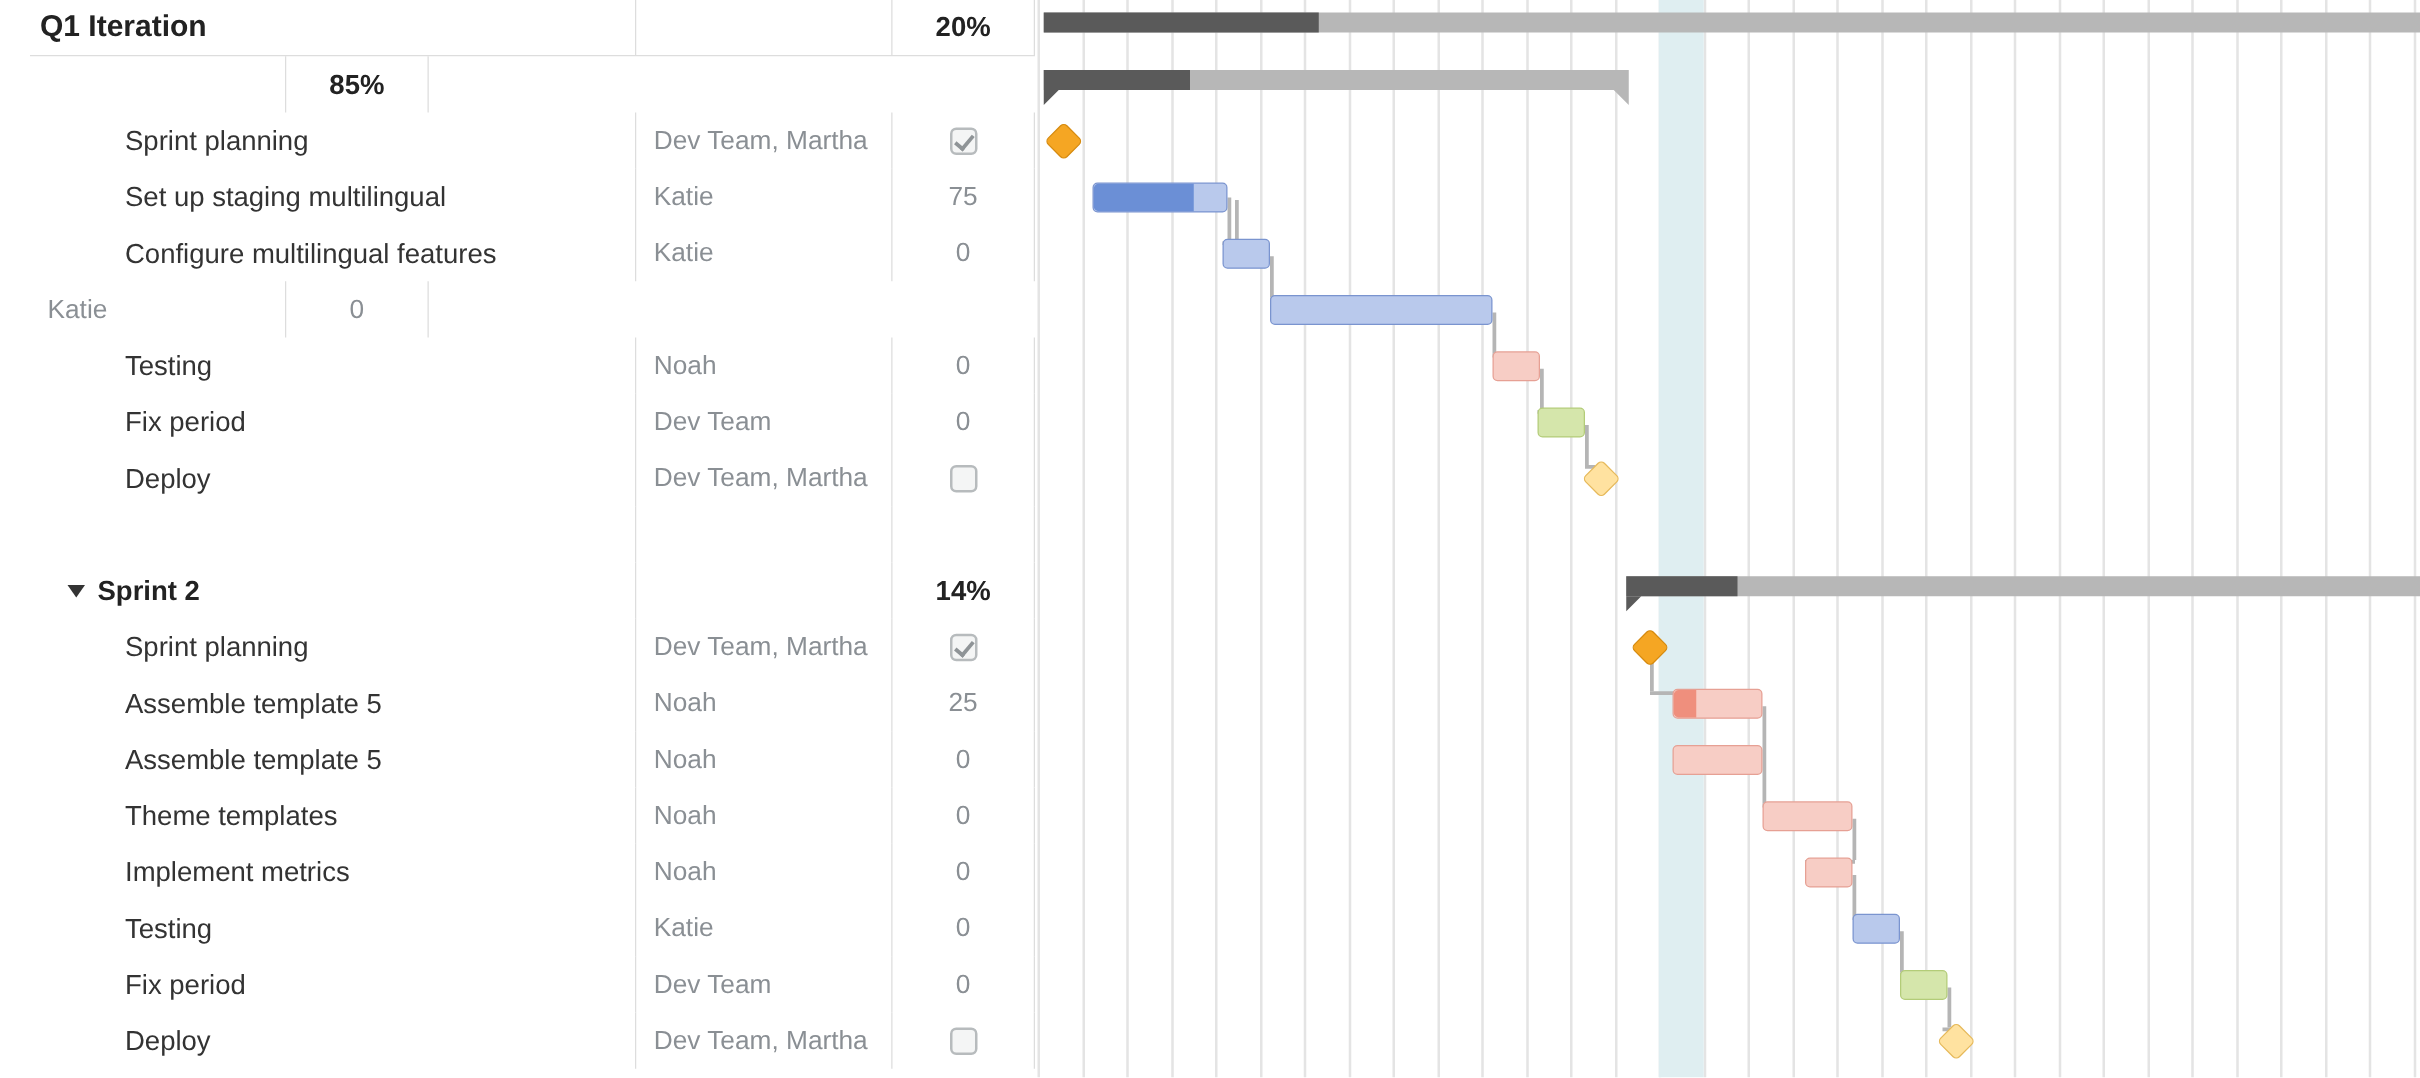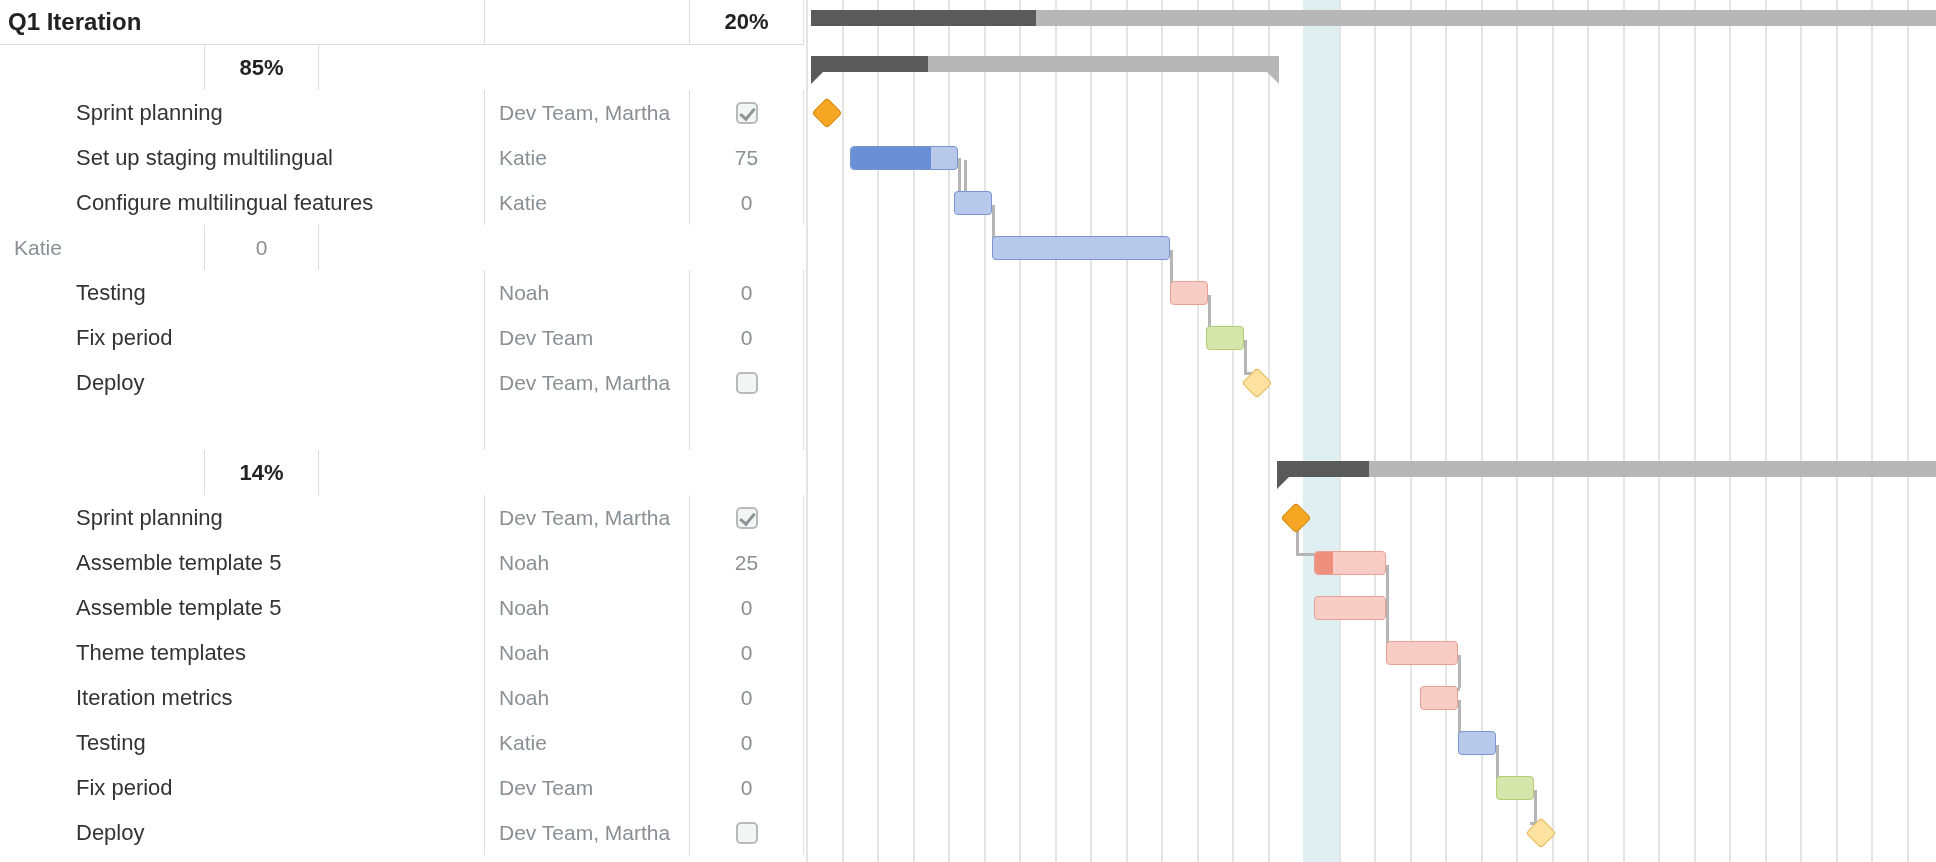--- a/index.html
+++ b/index.html
@@ -6,21 +6,21 @@
   html, body {
     width: 1936px;
     height: 862px;
     font-family: "Helvetica Neue", Helvetica, Arial, sans-serif;
     font-size: 20px;
     color: #333;
     background: #fff;
     overflow: hidden;
     position: relative;
   }
-  .app { display: flex; width: 100%; height: 100%; }
+  .app { display: flex; width: 100%; height: 100%; padding-left: 24px; }
 
   
   .table-area {
     width: 804px;
     flex: 0 0 804px;
     position: relative;
     z-index: 3;
     background: #fff;
   }
   .row {
@@ -264,20 +264,24 @@
         </div>
     </div>
 
     <div class="spacer-row">
         <div class="sp-a"></div>
         <div class="sp-b"></div>
         <div class="sp-c"></div>
       </div>
 
     <div class="row">
+      <div class="col-name indent-1">
+        <span class="toggle"></span>
+        <span>Sprint 2</span>
+      </div>
       <div class="col-assignee"></div>
       <div class="col-progress header">14%</div>
     </div>
 
     <div class="row">
       <div class="col-name">Sprint planning</div>
       <div class="col-assignee">Dev Team, Martha</div>
       <div class="col-progress">
           <span class="chk checked"></span>
         </div>
@@ -291,21 +295,21 @@
       <div class="col-name">Assemble template 5</div>
       <div class="col-assignee">Noah</div>
       <div class="col-progress">0</div>
     </div>
     <div class="row">
       <div class="col-name">Theme templates</div>
       <div class="col-assignee">Noah</div>
       <div class="col-progress">0</div>
     </div>
     <div class="row">
-      <div class="col-name">Iteration metrics</div>
+      <div class="col-name">Implement metrics</div>
       <div class="col-assignee">Noah</div>
       <div class="col-progress">0</div>
     </div>
     <div class="row">
       <div class="col-name">Testing</div>
       <div class="col-assignee">Katie</div>
       <div class="col-progress">0</div>
     </div>
     <div class="row">
       <div class="col-name">Fix period</div>

